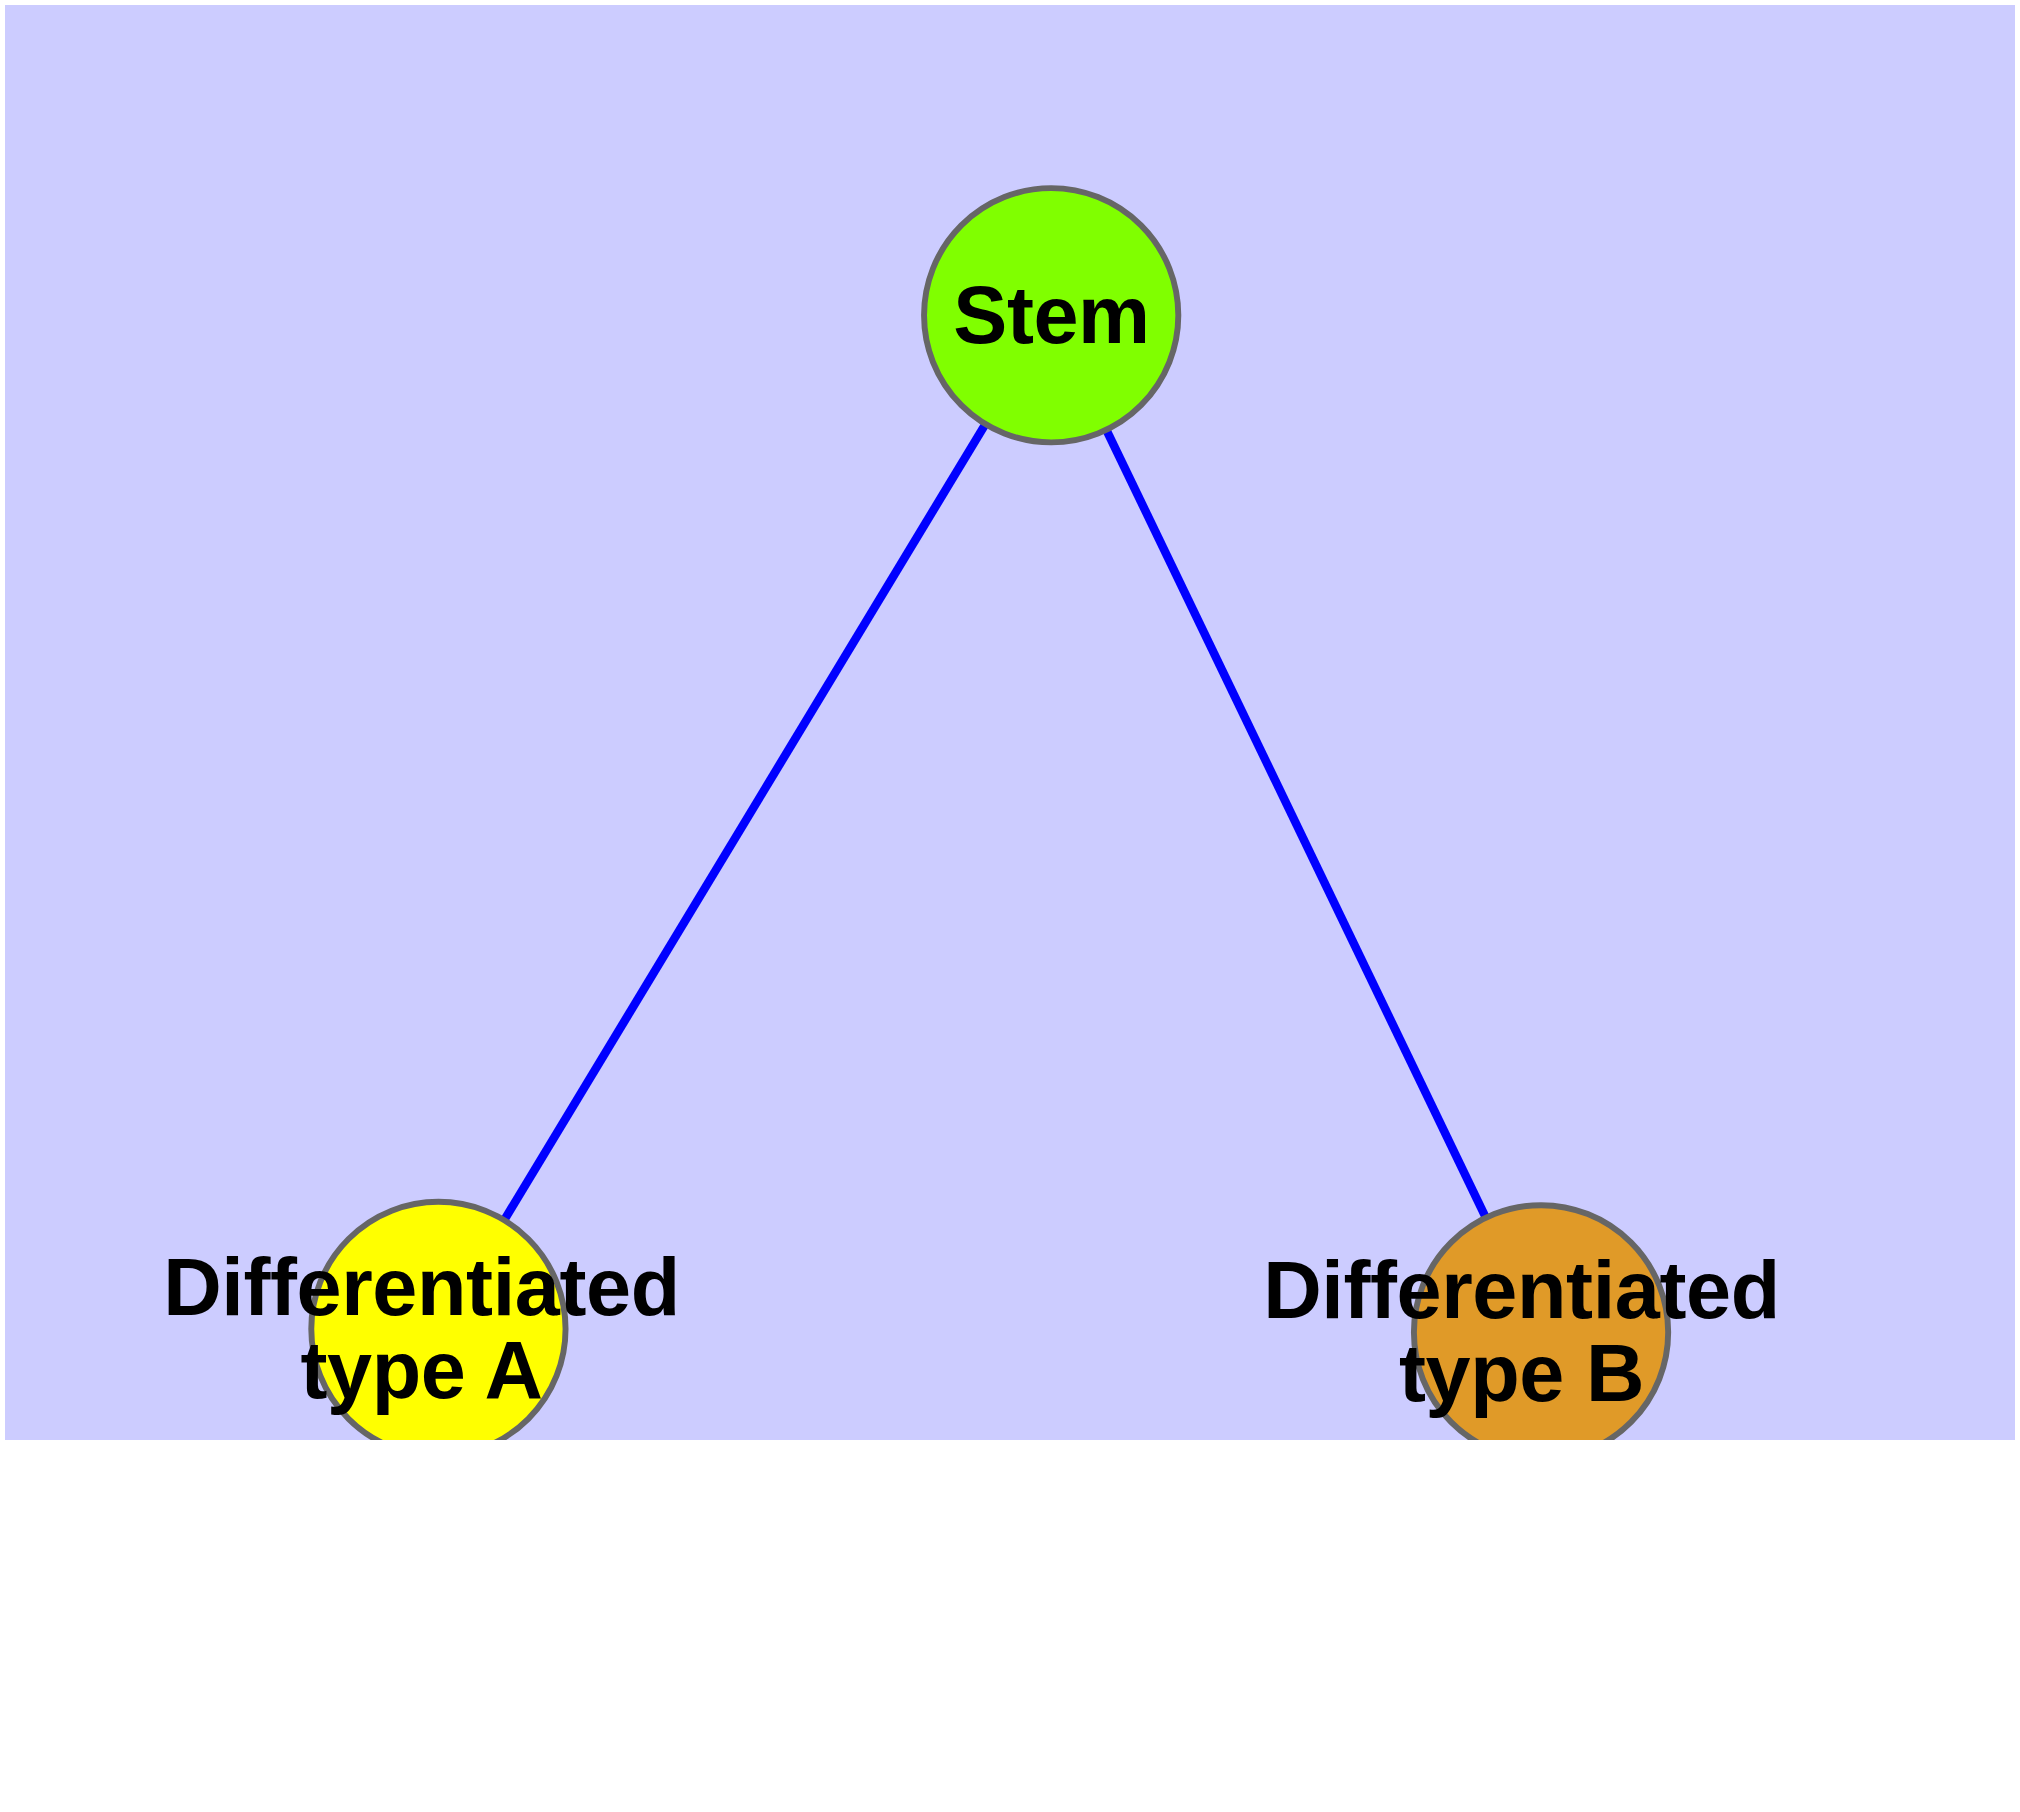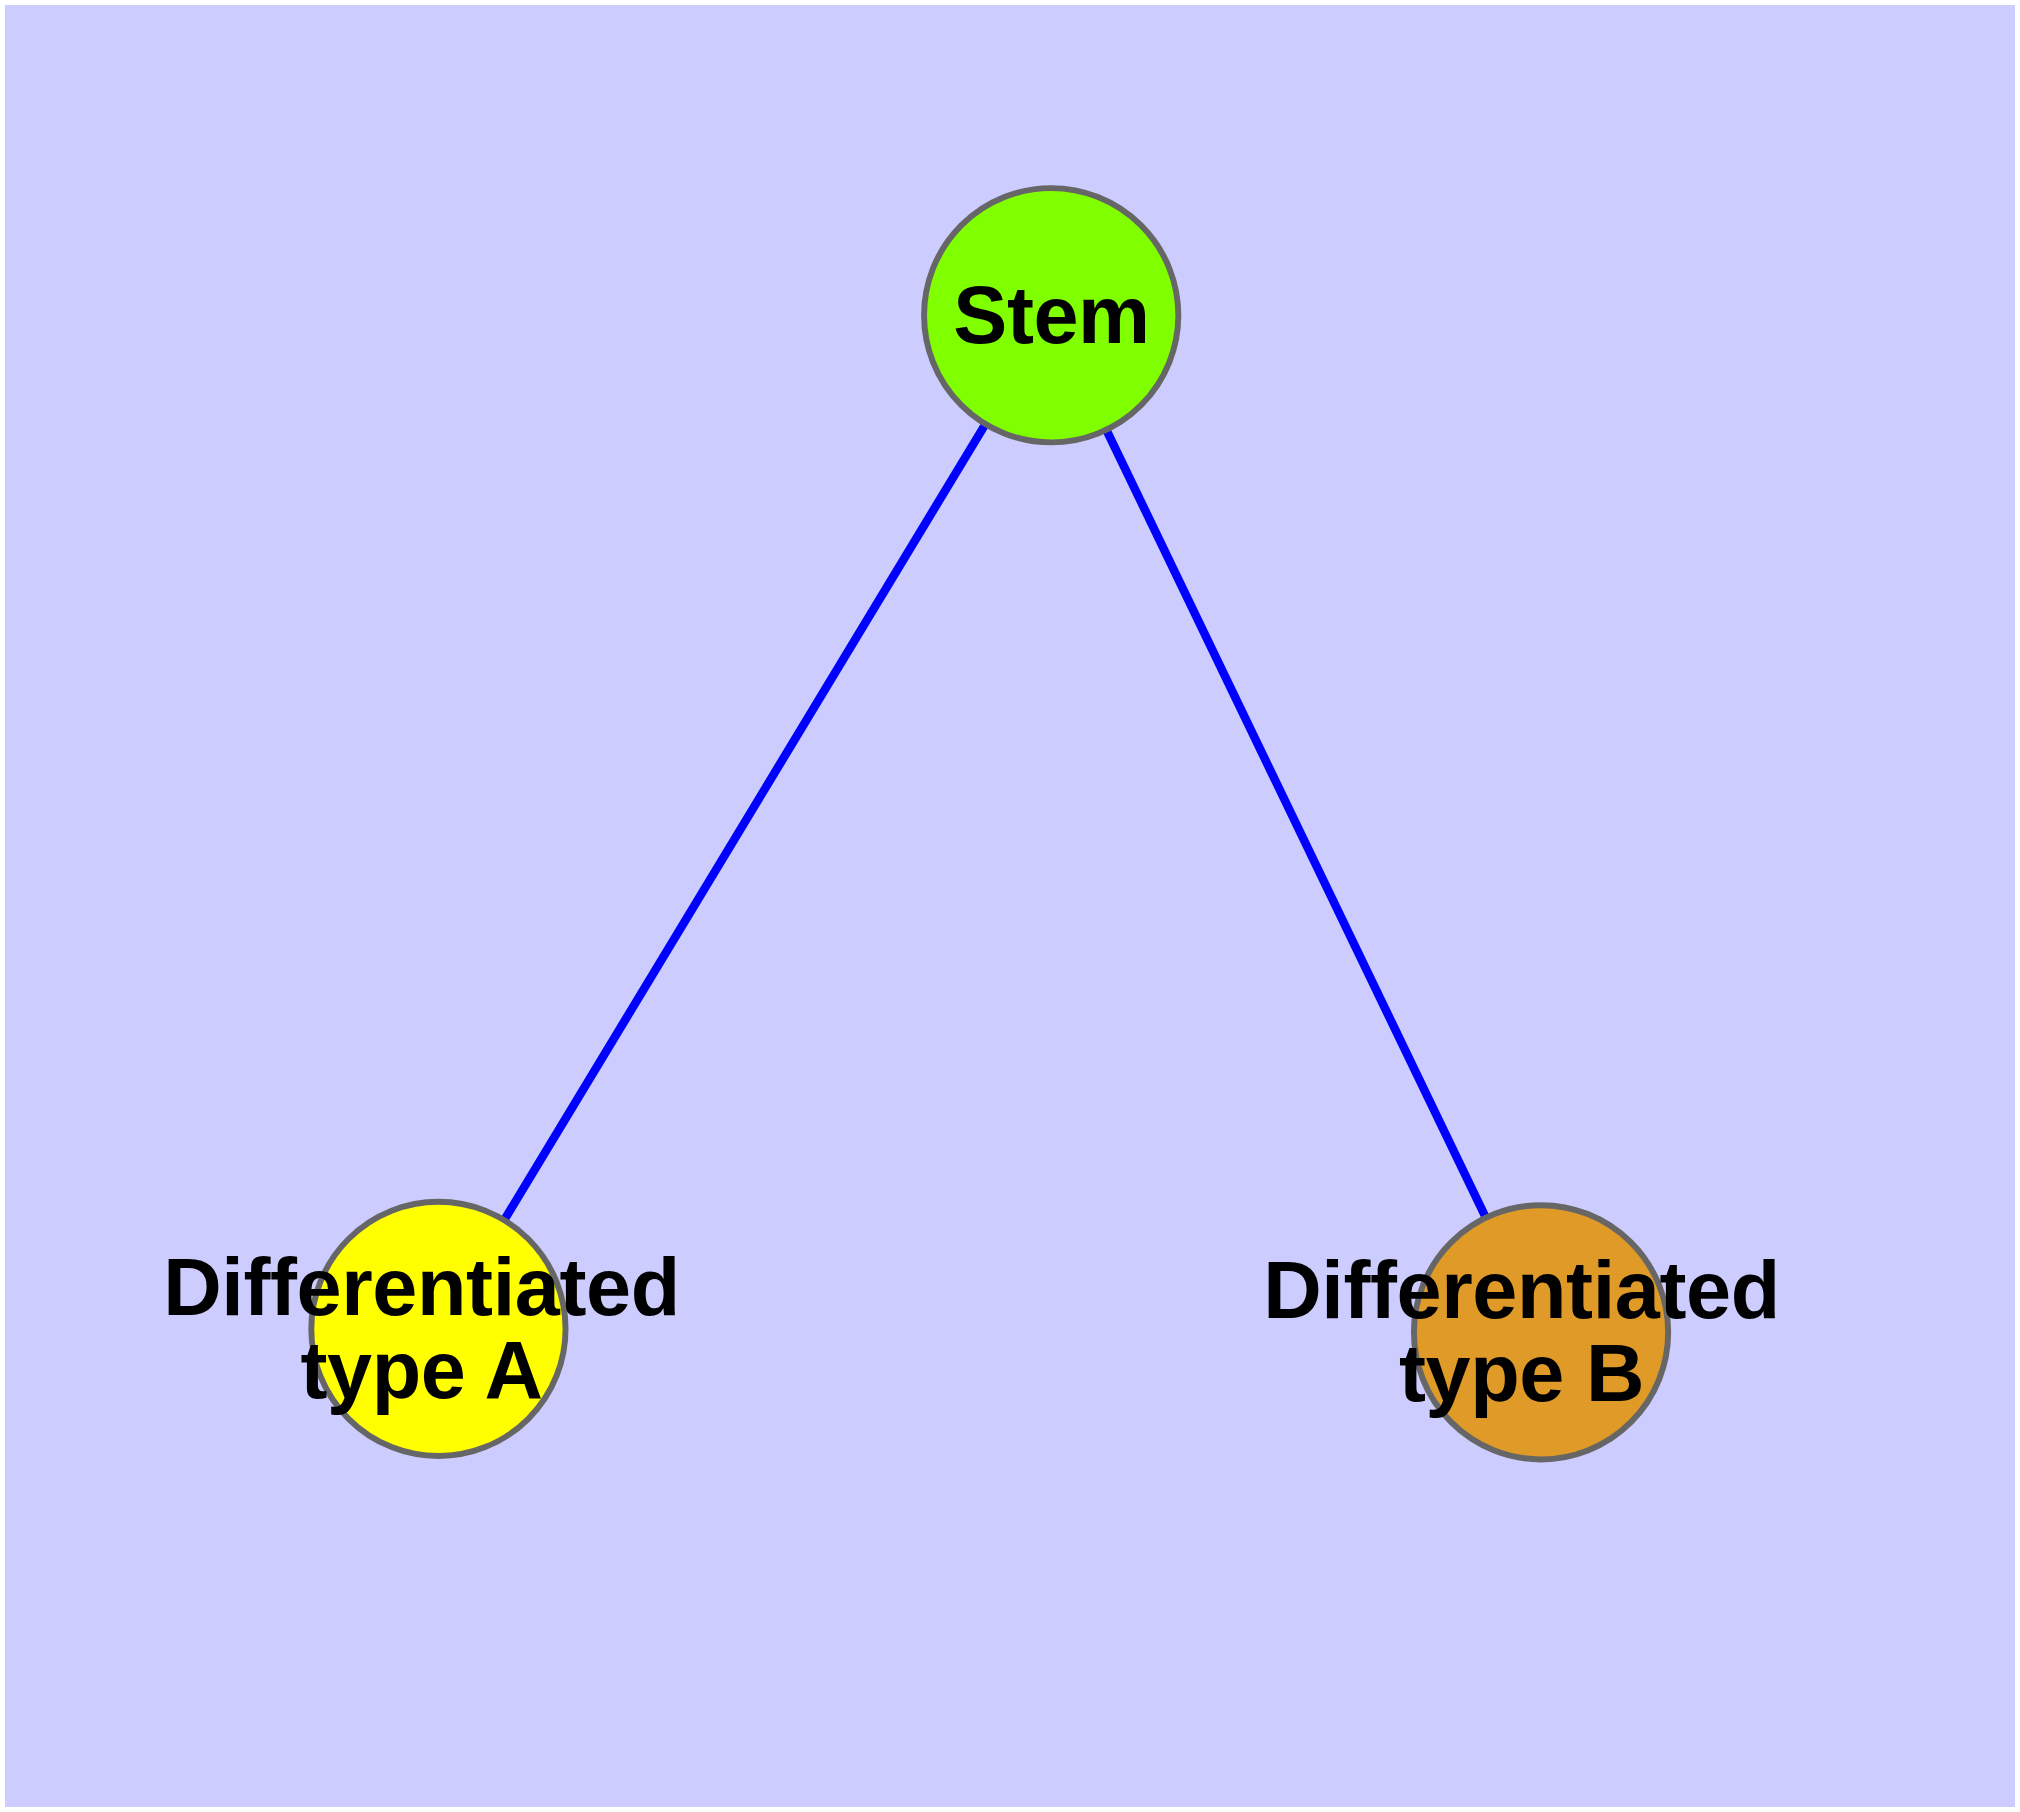--- a/index.html
+++ b/index.html
@@ -4,21 +4,21 @@
 <title>Cell differentiation graph</title>
 <style>
   html, body {
     margin: 0;
     padding: 0;
     background: #ffffff;
   }
   #stage {
     position: relative;
     width: 2021px;
-    height: 1812px;
+    height: 1440px;
     background: #ffffff;
     overflow: hidden;
     font-family: "Liberation Sans", "DejaVu Sans", sans-serif;
   }
   #canvas {
     position: absolute;
     left: 5.1px;
     top: 5.1px;
     width: 2010px;
     height: 1802px;

